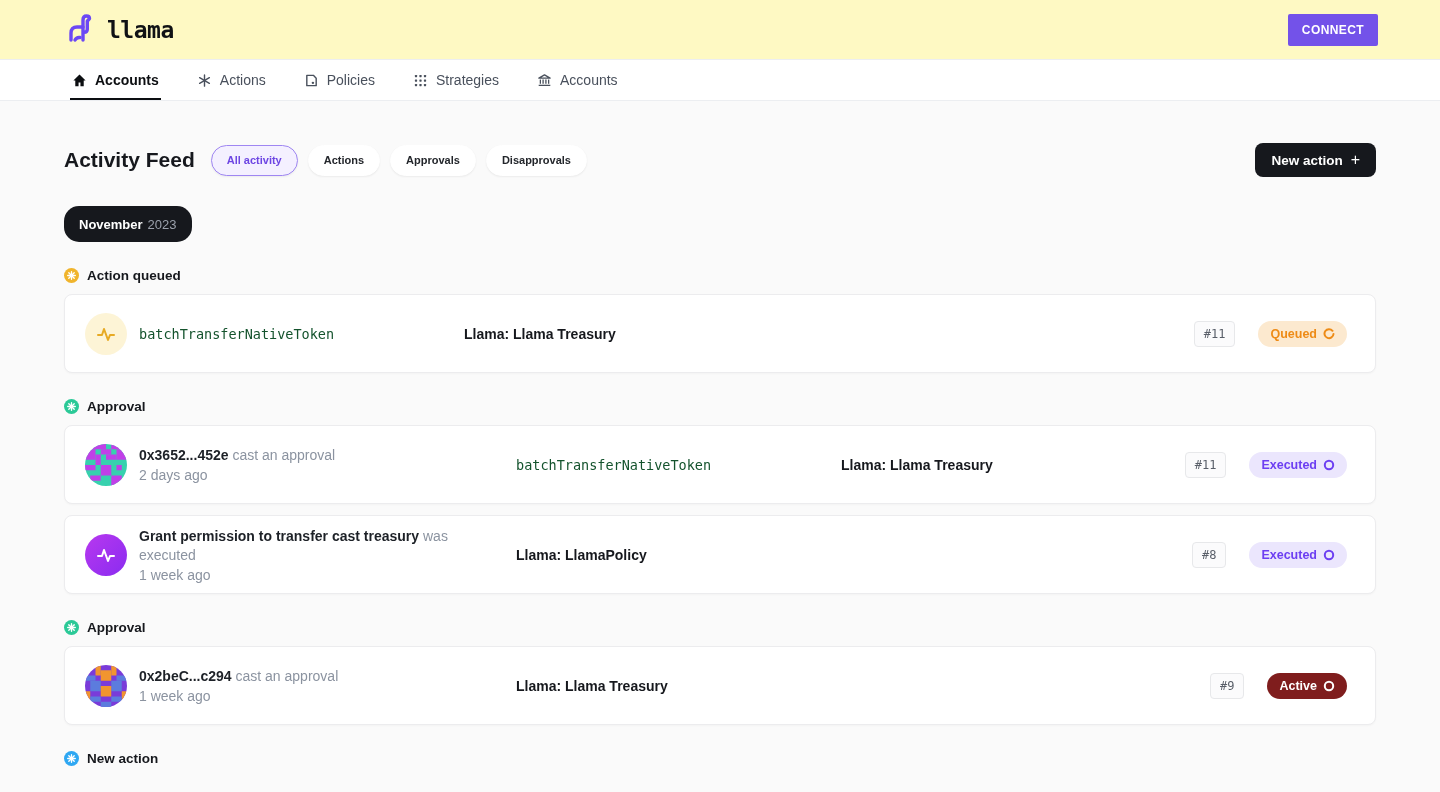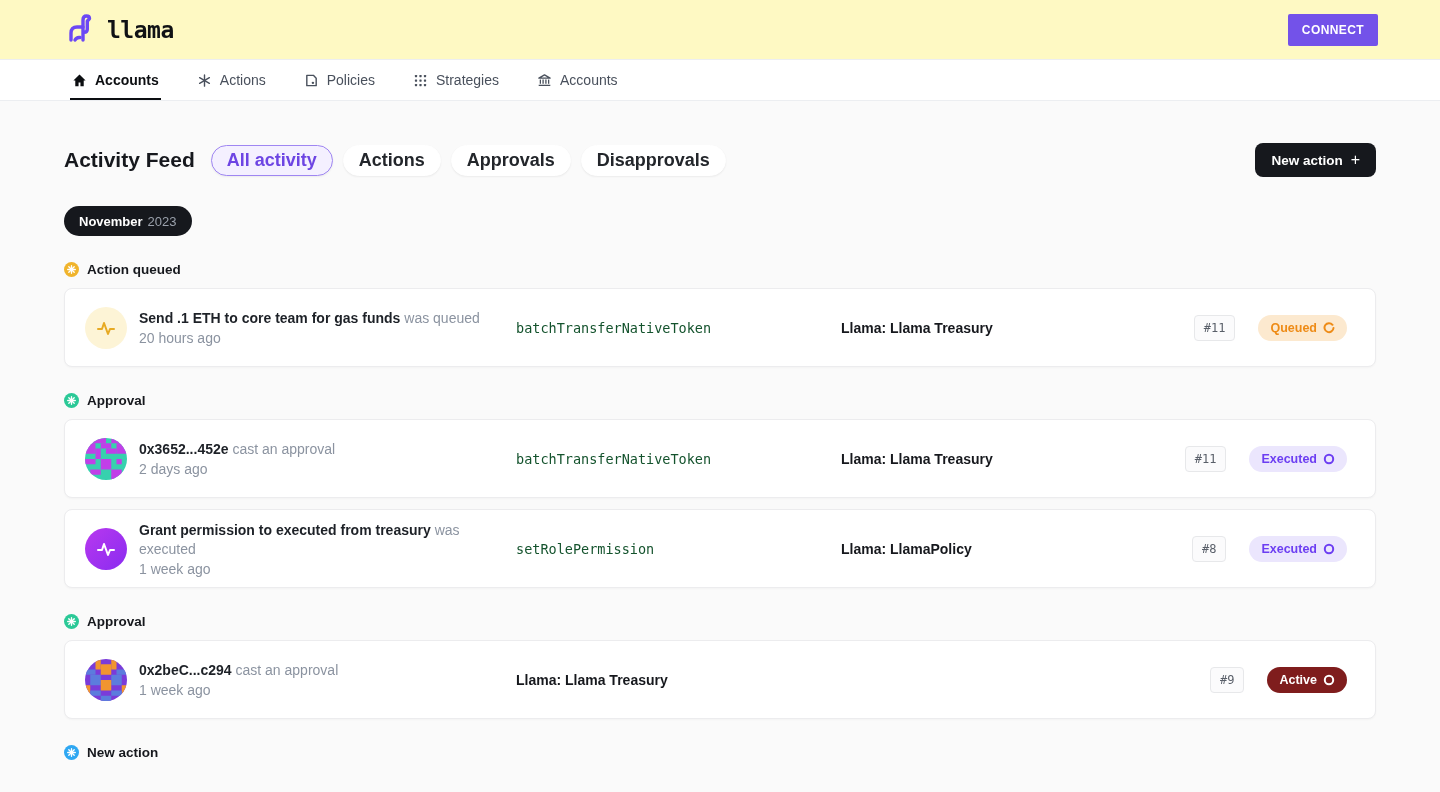--- a/index.html
+++ b/index.html
@@ -21,30 +21,30 @@
   .nav-item svg { display:block; }
   .nav-item.active { color:#0c0e11; font-weight:bold; }
   .nav-item.active::after { content:""; position:absolute; left:-2px; right:-2px; bottom:0; height:2px; background:#0c0e11; }
 
   
   .content { padding:0 64px; }
   .feed-head { margin-top:42px; display:flex; align-items:center; }
   .feed-title { font-size:21px; font-weight:bold; color:#16181d; margin-right:16px; }
   .pills { display:flex; gap:10px; align-items:center; flex:1; }
   .pill { background:#fff; border:1px solid #fff; border-radius:16px; height:31px; padding:0 15px;
-          display:flex; align-items:center; font-size:18px; font-weight:bold; color:#23262b;
+          display:flex; align-items:center; font-size:11px; font-weight:bold; color:#23262b;
           box-shadow:0 1px 2px rgba(0,0,0,0.06); cursor:pointer; }
   .pill.selected { background:#f4f0ff; border:1px solid #9f86f2; color:#6d45e3; }
   .new-action-btn { background:#16181d; color:#fff; border:none; border-radius:8px; height:34px;
                     padding:0 16px; font-size:13.5px; font-weight:bold; display:flex; align-items:center; gap:8px; cursor:pointer; }
   .new-action-btn .plus { font-size:16px; font-weight:normal; }
 
   
   .month-badge { margin-top:29px; display:inline-flex; align-items:center; gap:5px;
-                 background:#16181d; border-radius:15px; height:30px; padding:0 15px; font-size:13px; }
+                 background:#16181d; border-radius:15px; height:36px; padding:0 15px; font-size:13px; }
   .month-badge .m { color:#fff; font-weight:bold; }
   .month-badge .y { color:#9aa0ab; }
 
   
   .section-head { display:flex; align-items:center; gap:8px; margin-top:26px; }
   .section-head .dot { width:15px; height:15px; border-radius:50%; display:flex; align-items:center; justify-content:center; }
   .section-label { font-size:13.5px; font-weight:bold; color:#16181d; }
   .dot-yellow { background:#f0b42c; }
   .dot-green  { background:#2bc997; }
   .dot-purple { background:#9230e6; }
@@ -183,27 +183,20 @@
       </svg>
     </span>
     <span class="section-label">Action queued</span>
   </div>
   <div class="card">
     <div class="avatar avatar-queued">
       <svg width="22" height="22" viewBox="0 0 22 22" fill="none" stroke="#e7aa24" stroke-width="2" stroke-linecap="round" stroke-linejoin="round">
         <path d="M3 12 h4 l2-6 l4 11 l2-5 h4"></path>
       </svg>
     </div>
-    <div class="row-main">
-      <div class="row-title">
-        <span class="t">Send .1 ETH to core team for gas funds</span>
-        <span class="s">was queued</span>
-      </div>
-      <div class="row-time">20 hours ago</div>
-    </div>
     <div class="row-fn">batchTransferNativeToken</div>
     <div class="row-account">Llama: Llama Treasury</div>
     <div class="nonce">#11</div>
     <div class="status status-queued">
       <span>Queued</span>
       <span>
         <svg width="12" height="12" viewBox="0 0 12 12" fill="none" stroke="#ee8b16" stroke-width="2" stroke-linecap="round">
           <path d="M9.5 2.8 A4.5 4.5 0 1 0 10.5 6"></path>
         </svg>
       </span>
@@ -263,26 +256,25 @@
 
   
   <div class="card">
     <div class="avatar avatar-exec">
       <svg width="22" height="22" viewBox="0 0 22 22" fill="none" stroke="#fff" stroke-width="2" stroke-linecap="round" stroke-linejoin="round">
         <path d="M3 12 h4 l2-6 l4 11 l2-5 h4"></path>
       </svg>
     </div>
     <div class="row-main">
       <div class="row-title">
-        <span class="t">Grant permission to executed from treasury</span>
+        <span class="t">Grant permission to transfer cast treasury</span>
         <span class="s">was executed</span>
       </div>
       <div class="row-time">1 week ago</div>
     </div>
-    <div class="row-fn">setRolePermission</div>
     <div class="row-account">Llama: LlamaPolicy</div>
     <div class="nonce">#8</div>
     <div class="status status-executed">
       <span>Executed</span>
       <span>
         <svg width="12" height="12" viewBox="0 0 12 12" fill="none" stroke="#6c3ef2" stroke-width="2">
             <circle cx="6" cy="6" r="4.2"></circle>
           </svg>
       </span>
     </div>

